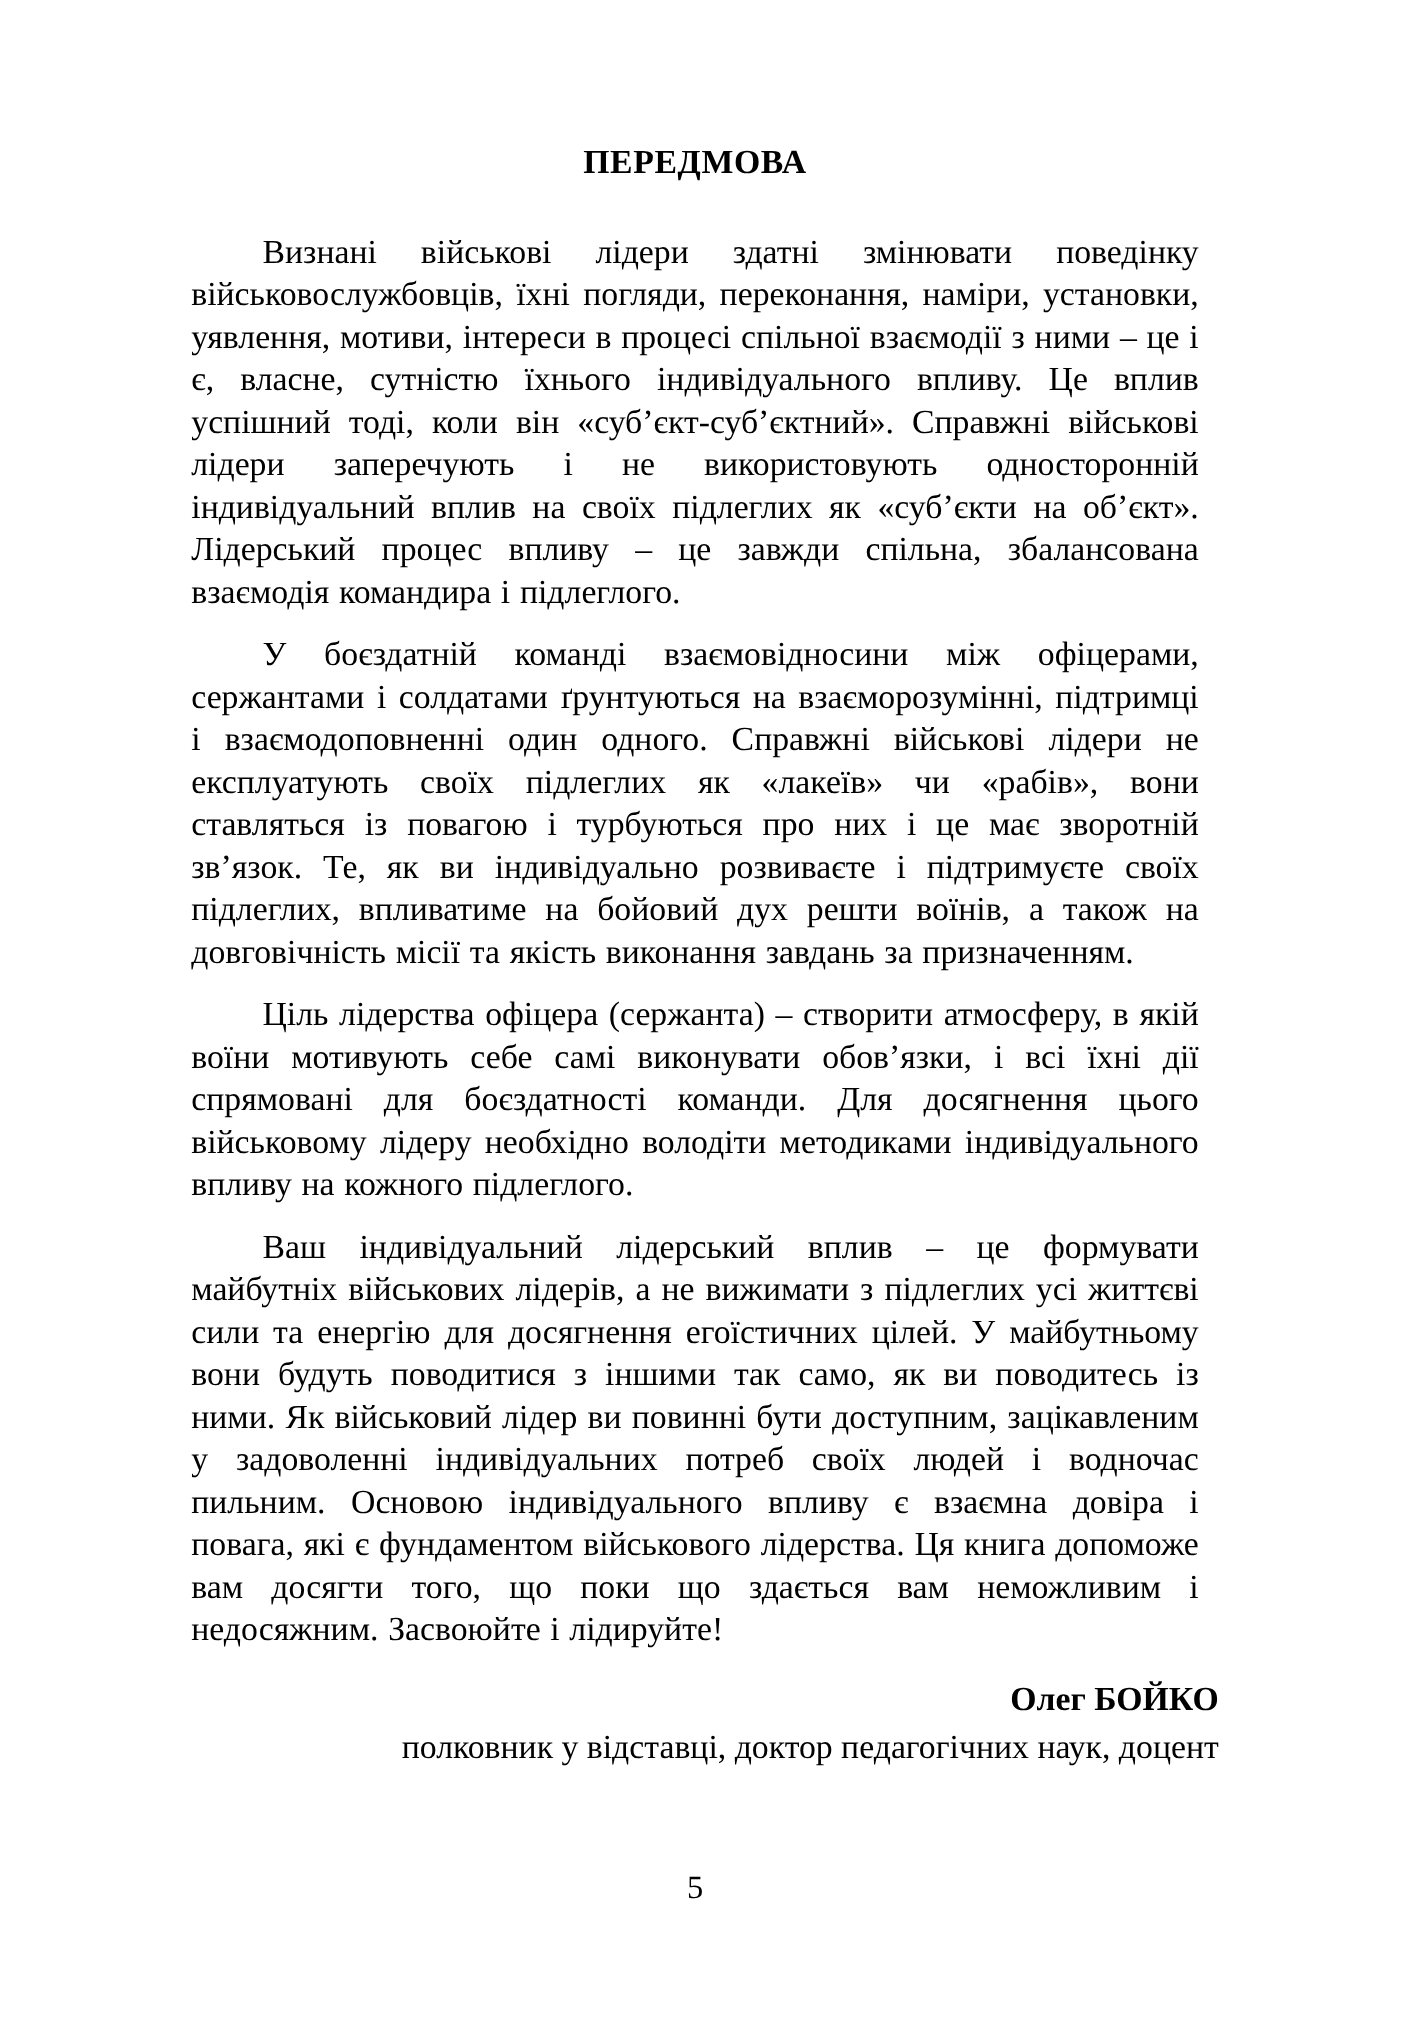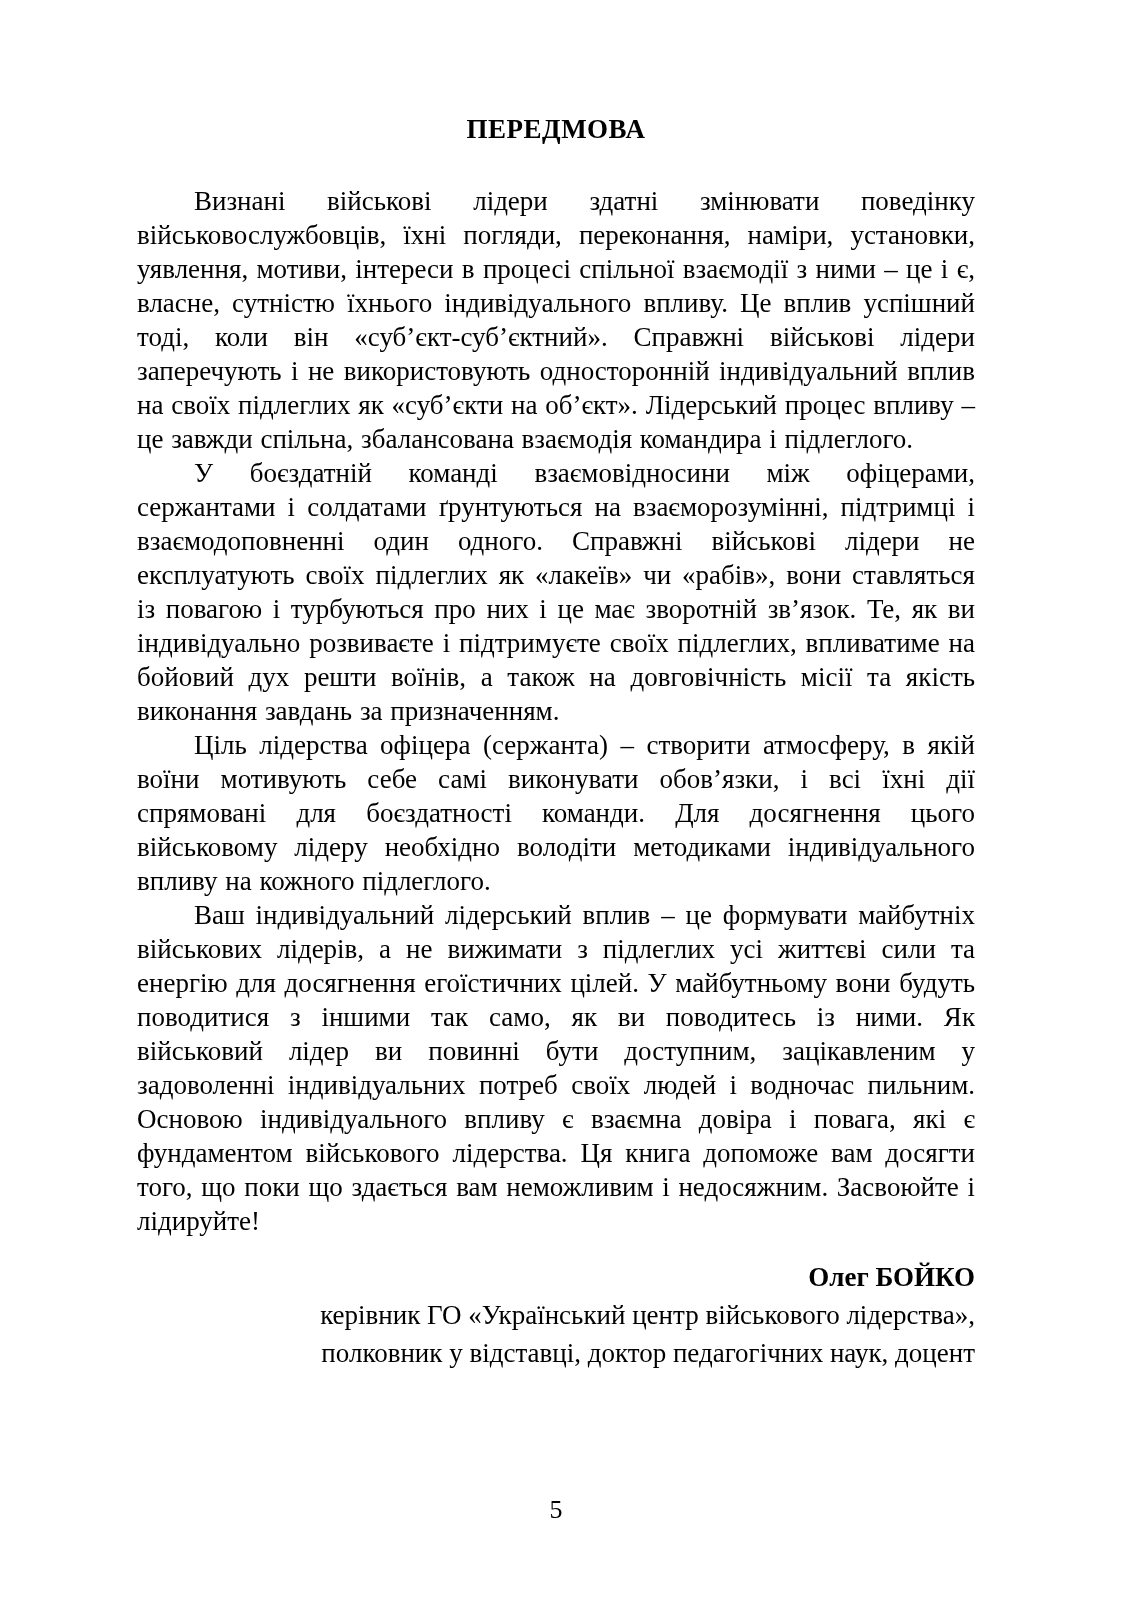--- a/index.html
+++ b/index.html
@@ -22,21 +22,21 @@
       overflow: hidden;
     }
     .title {
       text-align: center;
       font-weight: bold;
       font-size: 27px;
       letter-spacing: 0.5px;
       margin: 0 0 38px 0;
     }
     .para {
-      margin: 0;
+      margin: 16px;
       text-align: justify;
       text-indent: 57px;
       word-spacing: 1px;
     }
     .signature {
       margin-top: 20px;
       text-align: right;
       line-height: 38px;
     }
     .sig-name {
@@ -61,19 +61,18 @@
   <p class="para">Визнані військові лідери здатні змінювати поведінку військовослужбовців, їхні погляди, переконання, наміри, установки, уявлення, мотиви, інтереси в процесі спільної взаємодії з ними – це і є, власне, сутністю їхнього індивідуального впливу. Це вплив успішний тоді, коли він «суб’єкт-суб’єктний». Справжні військові лідери заперечують і не використовують односторонній індивідуальний вплив на своїх підлеглих як «суб’єкти на об’єкт». Лідерський процес впливу – це завжди спільна, збалансована взаємодія командира і підлеглого.</p>
 
   <p class="para">У боєздатній команді взаємовідносини між офіцерами, сержантами і солдатами ґрунтуються на взаєморозумінні, підтримці і взаємодоповненні один одного. Справжні військові лідери не експлуатують своїх підлеглих як «лакеїв» чи «рабів», вони ставляться із повагою і турбуються про них і це має зворотній зв’язок. Те, як ви індивідуально розвиваєте і підтримуєте своїх підлеглих, впливатиме на бойовий дух решти воїнів, а також на довговічність місії та якість виконання завдань за призначенням.</p>
 
   <p class="para">Ціль лідерства офіцера (сержанта) – створити атмосферу, в якій воїни мотивують себе самі виконувати обов’язки, і всі їхні дії спрямовані для боєздатності команди. Для досягнення цього військовому лідеру необхідно володіти методиками індивідуального впливу на кожного підлеглого.</p>
 
   <p class="para">Ваш індивідуальний лідерський вплив – це формувати майбутніх військових лідерів, а не вижимати з підлеглих усі життєві сили та енергію для досягнення егоїстичних цілей. У майбутньому вони будуть поводитися з іншими так само, як ви поводитесь із ними. Як військовий лідер ви повинні бути доступним, зацікавленим у задоволенні індивідуальних потреб своїх людей і водночас пильним. Основою індивідуального впливу є взаємна довіра і повага, які є фундаментом військового лідерства. Ця книга допоможе вам досягти того, що поки що здається вам неможливим і недосяжним. Засвоюйте і лідируйте!</p>
 
   <div class="signature">
     <div class="sig-name">Олег БОЙКО</div>
-    <div class="sig-line">керівник ГО «Український центр військового лідерства»,</div>
     <div class="sig-line">полковник у відставці, доктор педагогічних наук, доцент</div>
   </div>
 
   <div class="page-number">5</div>
 
 </div>
 
 </body></html>

